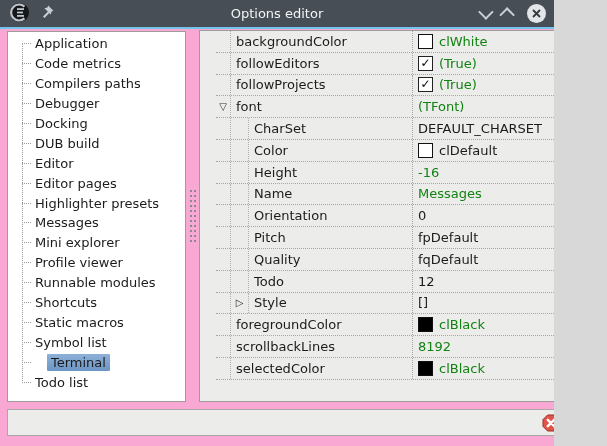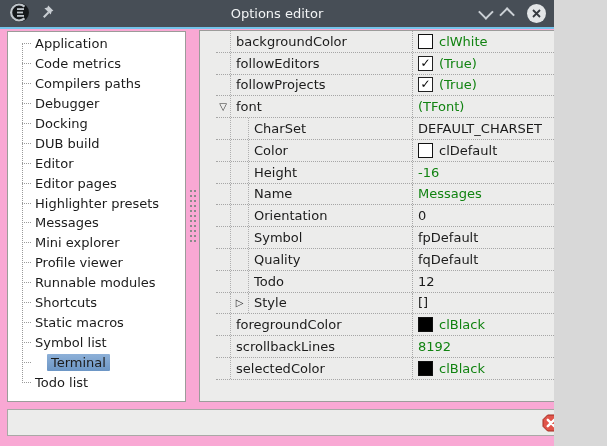--- a/index.html
+++ b/index.html
@@ -312,21 +312,21 @@
       <span class="vtext">0</span>
     </span>
   </div>
         <div class="grow">
     <span class="cell gutter">
             <span class="tri"></span>
           </span>
     <span class="cell indent">
             <span class="tri"></span>
           </span>
-    <span class="cell name">Symbol</span>
+    <span class="cell name">Pitch</span>
     <span class="cell value">
 
       <span class="vtext">fpDefault</span>
     </span>
   </div>
         <div class="grow">
     <span class="cell gutter">
             <span class="tri"></span>
           </span>
     <span class="cell indent">

